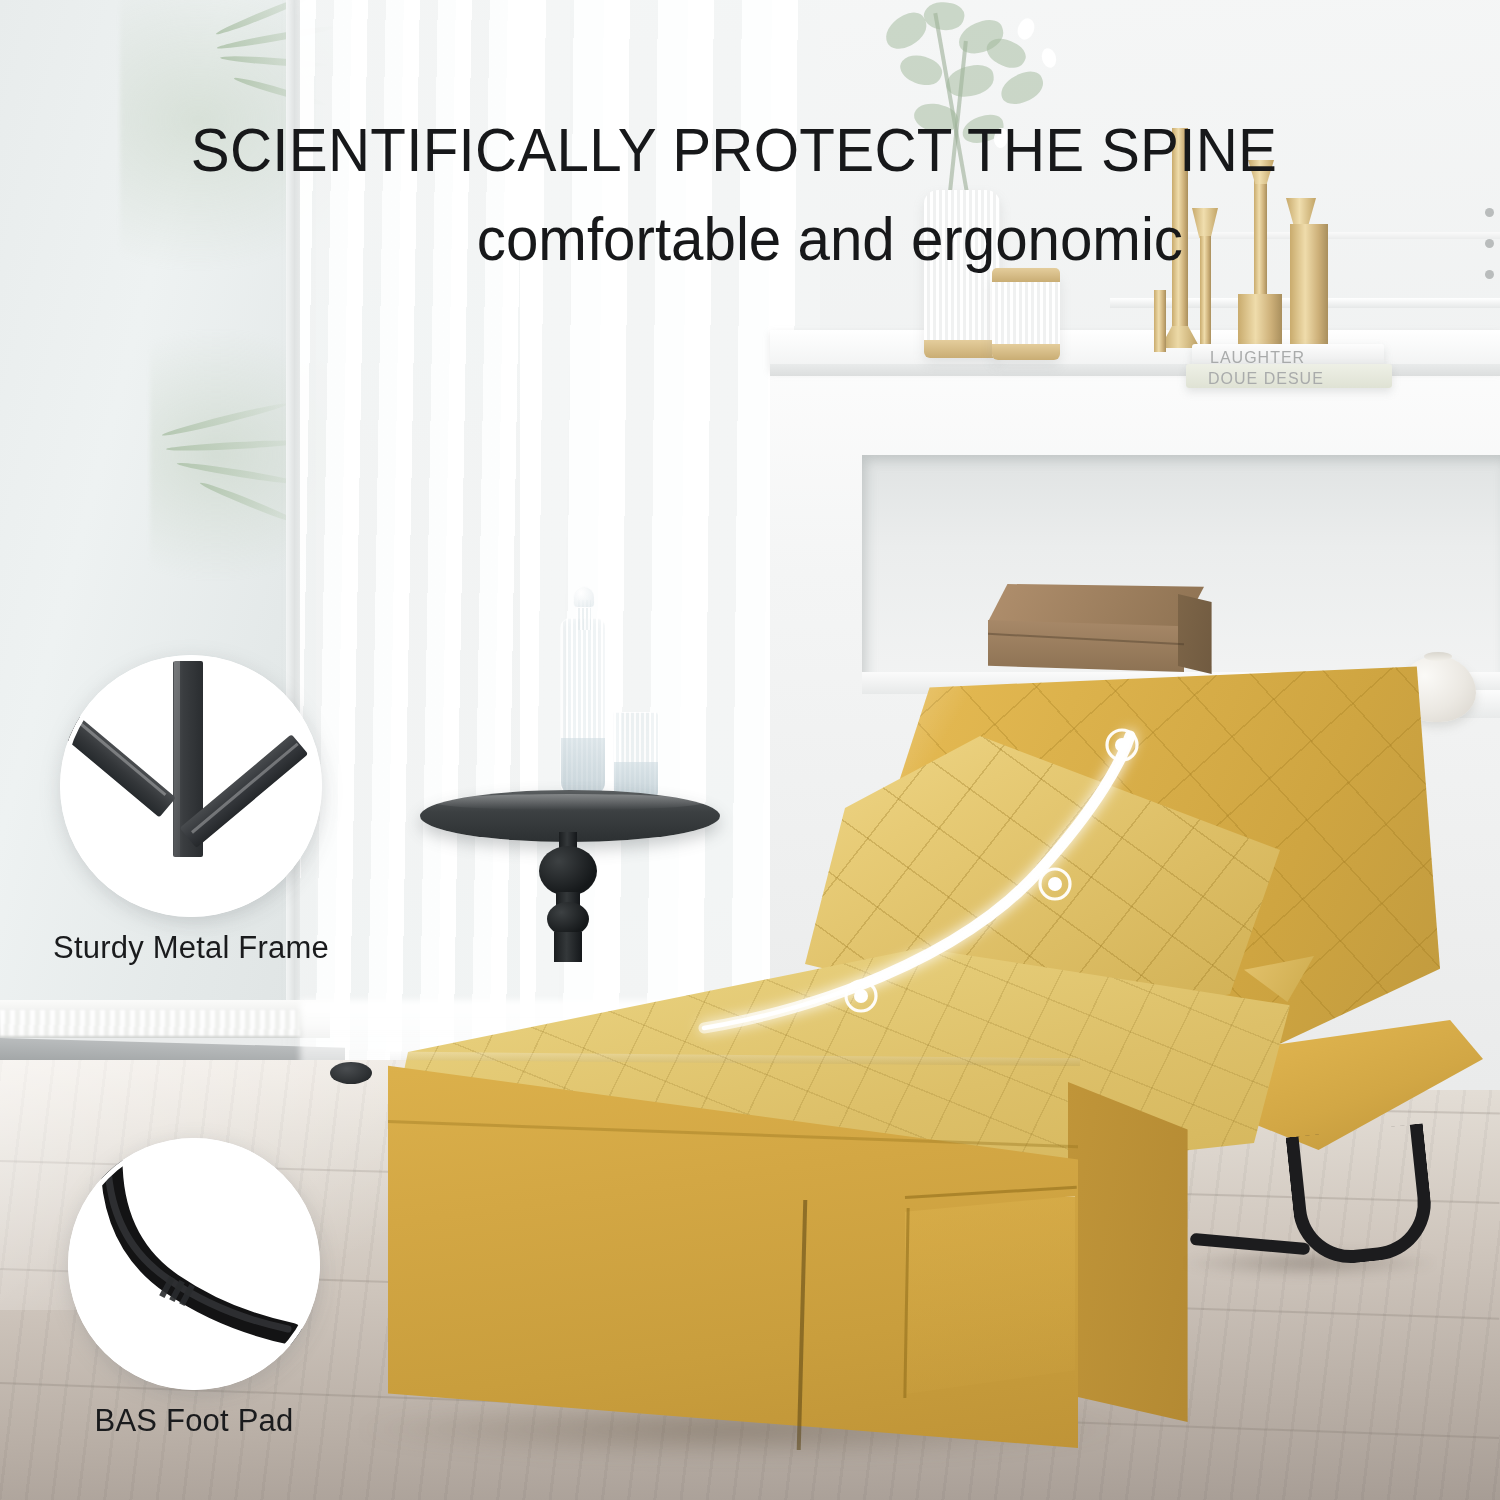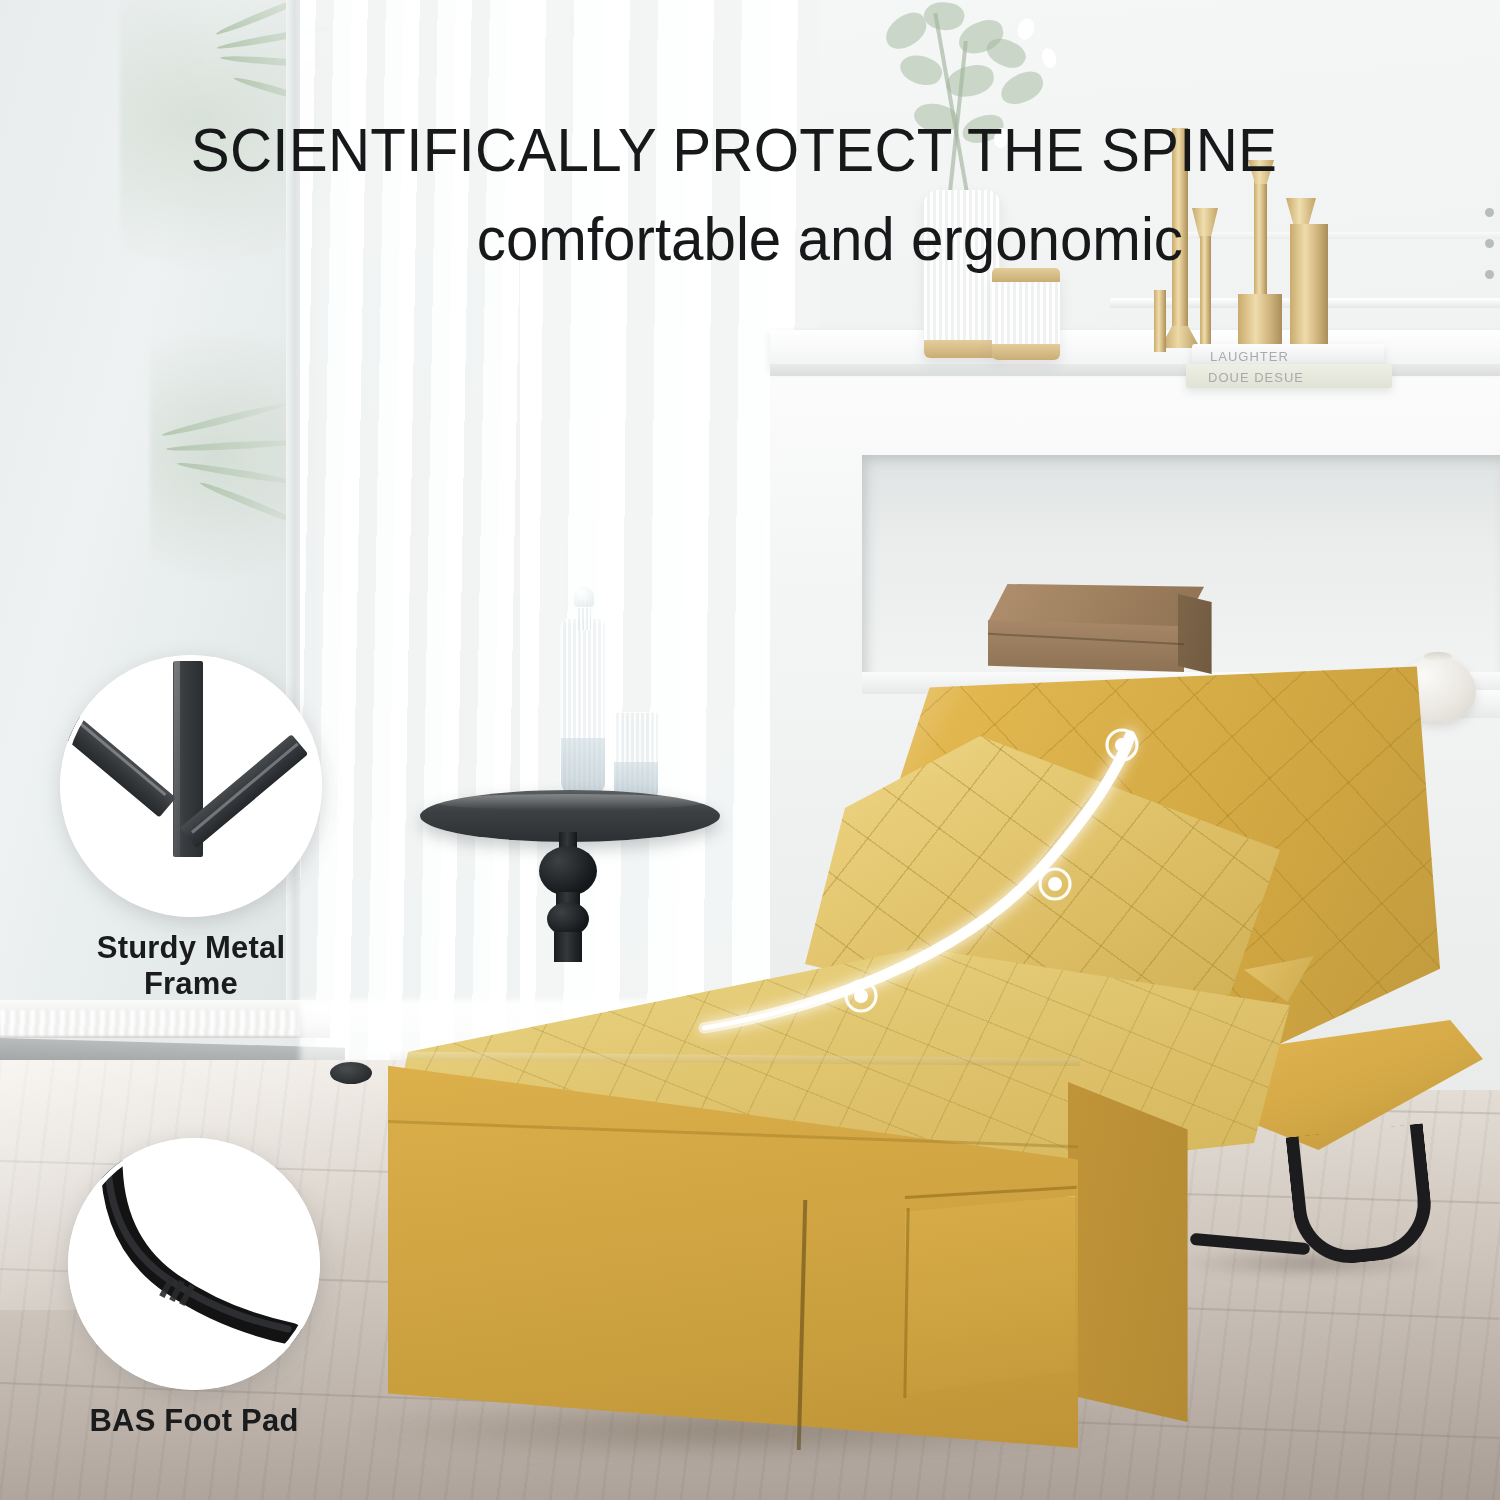--- a/index.html
+++ b/index.html
@@ -155,21 +155,21 @@
   }
   .candle-base {
     position:absolute;
     background:linear-gradient(90deg,#bfa163,#ecd9a6 45%,#bb9d60);
     clip-path:polygon(30% 0,70% 0,100% 100%,0 100%);
   }
   .book {
     position:absolute; border-radius:3px;
     box-shadow:0 4px 9px rgba(140,145,145,.22);
   }
-  .book-label { position:absolute; font-size:13px; color:#a9abab;
+  .book-label { position:absolute; font-size:16px; color:#a9abab;
                 letter-spacing:1px; }
   .round-vase {
     position:absolute; left:1398px; top:656px; width:78px; height:66px;
     border-radius:50% 50% 46% 46%/56% 56% 44% 44%;
     background:radial-gradient(ellipse at 34% 30%,#fbfaf7,#ebe8e2 55%,#d8d4cc);
     box-shadow:0 5px 10px rgba(150,150,145,.25);
   }
   .round-vase-mouth {
     position:absolute; left:1424px; top:652px; width:28px; height:9px;
     border-radius:50%;
@@ -664,33 +664,33 @@
     <div class="bubble-shadow" style="left:10px;top:14px;width:262px;height:262px;"></div>
     <div class="bubble" style="width:262px;height:262px;">
       <div class="mf-vert"></div>
       <div class="mf-vert-hl"></div>
       <div class="mf-arm-l"></div>
       <div class="mf-arm-hl" style="left:12px;top:60px;width:122px;transform:rotate(40deg);transform-origin:left center;"></div>
       <div class="mf-arm-r"></div>
       <div class="mf-arm-hl" style="left:132px;top:176px;width:138px;transform:rotate(-40deg);transform-origin:left center;"></div>
       <div class="bubble-ring"></div>
     </div>
-    <div class="callout-label" style="width:290px;margin-left:-14px;font-weight:bold;">Sturdy Metal Frame</div>
+    <div class="callout-label" style="width:290px;margin-left:-14px;">Sturdy Metal Frame</div>
   </div>
 
   <div class="callout" style="left:68px;top:1138px;">
     <div class="bubble-shadow" style="left:10px;top:14px;width:252px;height:252px;"></div>
     <div class="bubble" style="width:252px;height:252px;">
       <svg class="fp-svg" viewBox="0 0 252 252">
         <path d="M 44 6 C 40 70 60 116 104 146 C 142 172 186 188 224 196" fill="none" stroke="#131314" stroke-width="22" stroke-linecap="round"></path>
         <path d="M 44 6 C 40 70 60 116 104 146 C 142 172 186 188 224 196" fill="none" stroke="#3c3e40" stroke-width="7" stroke-linecap="round" opacity=".65" transform="translate(-4,-5)"></path>
         <g opacity=".9">
           <rect x="96" y="138" width="6" height="22" fill="#2a2c2e" transform="rotate(28 99 149)"></rect>
           <rect x="106" y="142" width="6" height="22" fill="#2a2c2e" transform="rotate(28 109 153)"></rect>
           <rect x="116" y="146" width="6" height="22" fill="#2a2c2e" transform="rotate(28 119 157)"></rect>
         </g>
       </svg>
       <div class="bubble-ring"></div>
     </div>
-    <div class="callout-label" style="width:280px;margin-left:-14px;font-weight:bold;">BAS Foot Pad</div>
+    <div class="callout-label" style="width:280px;margin-left:-14px;">BAS Foot Pad</div>
   </div>
 
 </div>
 
 </body></html>

